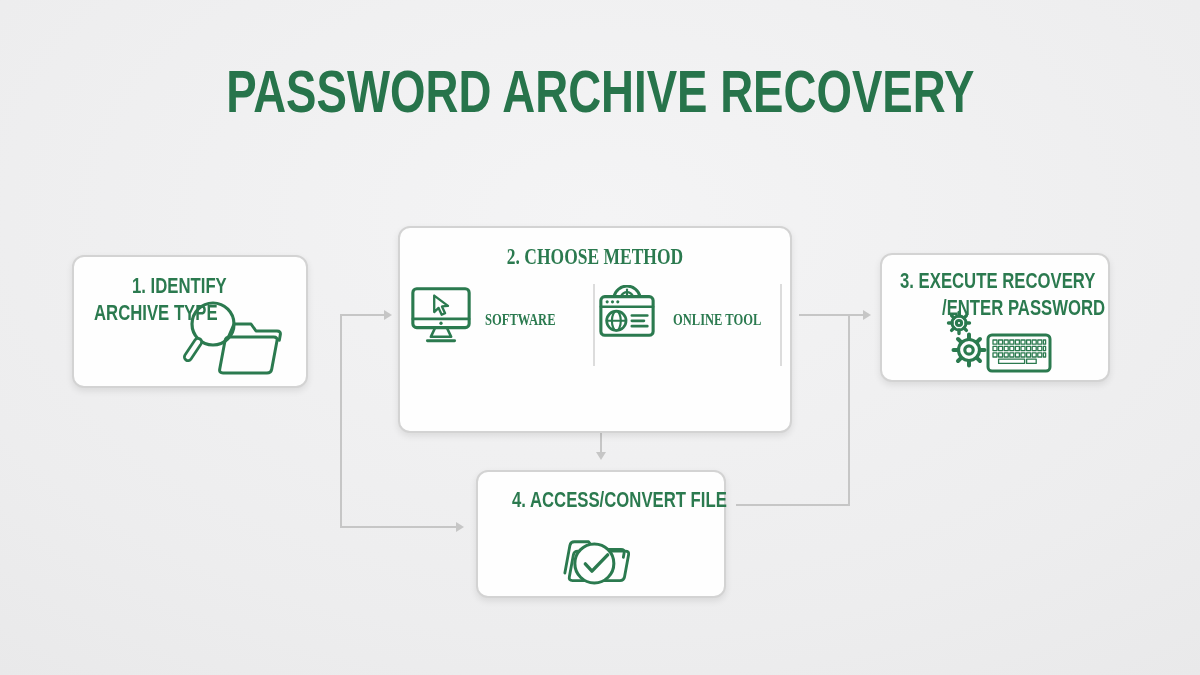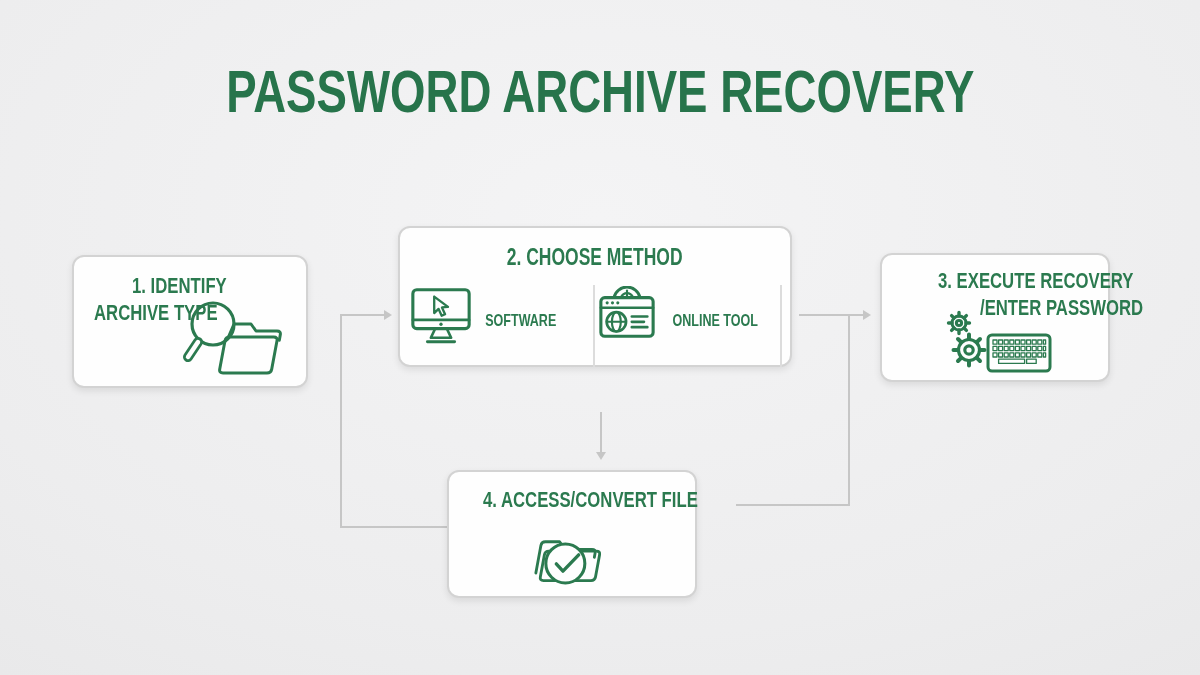--- a/index.html
+++ b/index.html
@@ -19,29 +19,29 @@
     text-align:center; font-size:60px; font-weight:bold;
     color:#27744b; letter-spacing:0px; line-height:1;
   }
 
   .card {
     position:absolute; background:#fefefe;
     border:2px solid #d3d3d3; border-radius:12px;
     box-shadow:0 3px 7px rgba(0,0,0,.09);
   }
   .card-1 { left:72px;  top:255px; width:236px; height:133px; }
-  .card-2 { left:398px; top:226px; width:394px; height:141px; }
+  .card-2 { left:398px; top:226px; width:394px; height:207px;font-family:Liberation Serif, serif; }
   .card-3 { left:880px; top:253px; width:230px; height:129px; }
-  .card-4 { left:447px; top:470px; width:250px; height:128px; }
+  .card-4 { left:476px; top:470px; width:250px; height:128px; }
 
   .step-text {
     color:#2b7a4f; font-weight:bold; font-size:22px; line-height:1.22;text-align:right;
   }
   .card-1 .step-text { position:absolute; left:20px; top:16px; }
-  .card-3 .step-text { position:absolute; left:18px; top:13px;margin-left:38px; }
+  .card-3 .step-text { position:absolute; left:18px; top:13px; }
 
   .card-2 .box-head, .card-4 .box-head {
     text-align:center; color:#2b7a4f; font-weight:bold; font-size:23px;
   }
   .card-2 .box-head { margin-top:16px; }
   .card-4 .box-head { margin-top:15px; font-size:22px; }
 
   .methods { display:flex; align-items:flex-start; justify-content:space-between; margin-top:12px; padding:0 8px; }
   .method { flex:1; display:flex; flex-direction:row; align-items:center; }
   .method-icon { height:66px; display:flex; align-items:center; justify-content:center; }

